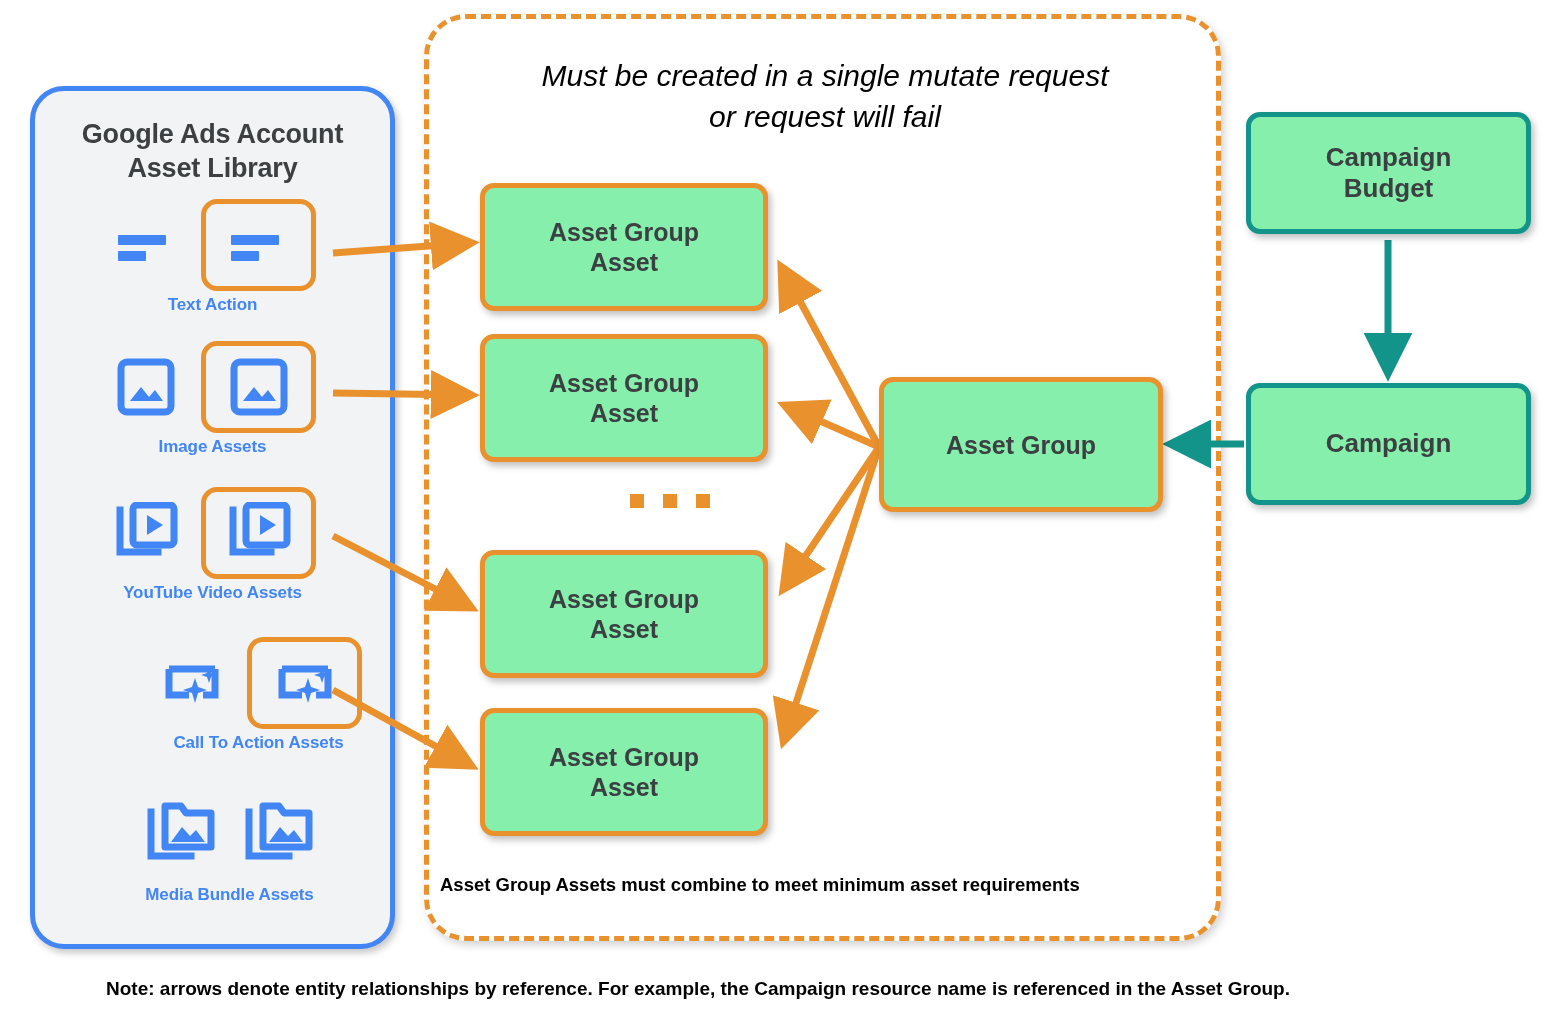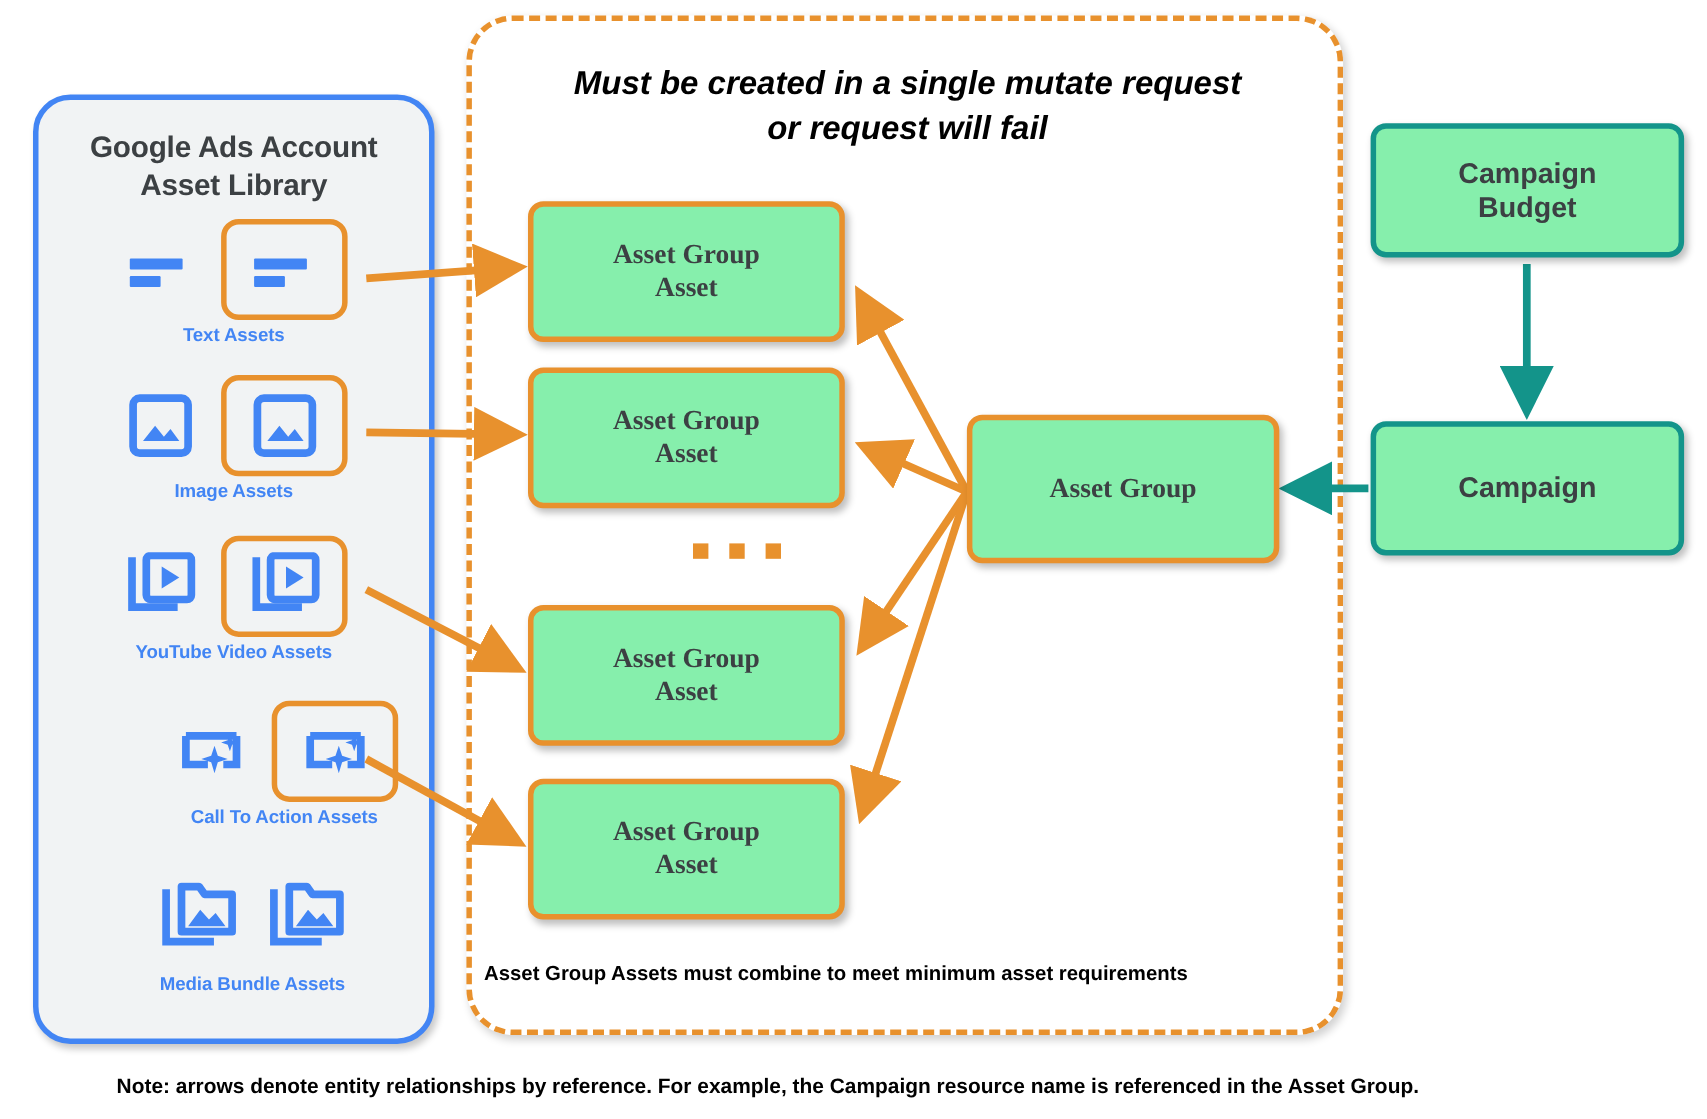--- a/index.html
+++ b/index.html
@@ -108,21 +108,21 @@
     box-shadow: 3px 4px 8px rgba(0,0,0,0.18);
     z-index: 1;
   }
   .mutate-title {
     position: absolute;
     left: 460px;
     top: 56px;
     width: 730px;
     text-align: center;
     font-size: 30px;
-    font-weight: bold;
+    font-weight: normal;
     font-style: italic;
     color: #000000;
     line-height: 1.36;
     z-index: 4;
   }
   .mutate-footnote {
     position: absolute;
     left: 440px;
     top: 874px;
     width: 770px;
@@ -142,21 +142,21 @@
     display: flex;
     align-items: center;
     justify-content: center;
     text-align: center;
     color: #3c4043;
     font-weight: bold;
     box-shadow: 3px 4px 7px rgba(0,0,0,0.25);
     z-index: 5;
     line-height: 1.2;
   }
-  .node.orange { border: 5px solid #e8912d; font-family: Liberation Serif, serif; }
+  .node.orange { border: 5px solid #e8912d; }
   .node.teal   { border: 5px solid #13948a; }
 
   .aga-node { width: 288px; height: 128px; font-size: 25px; }
   .ag-node  { width: 284px; height: 135px; font-size: 25px; }
   .camp-node{ width: 285px; height: 122px; font-size: 26px; }
 
   
   .ellipsis {
     position: absolute;
     z-index: 4;
@@ -228,21 +228,21 @@
             <rect x="2" y="28" width="28" height="10" rx="1" fill="#4285f4"></rect>
           </svg>
         </div>
         <div class="icon-wrap highlighted">
           <svg width="60" height="44" viewBox="0 0 60 44">
             <rect x="2" y="12" width="48" height="10" rx="1" fill="#4285f4"></rect>
             <rect x="2" y="28" width="28" height="10" rx="1" fill="#4285f4"></rect>
           </svg>
         </div>
       </div>
-      <div class="asset-caption">Text Assets</div>
+      <div class="asset-caption">Text Action</div>
     </div>
 
     <div class="asset-row" style="top:250px;">
       <div class="asset-icons">
         <div class="icon-wrap">
           <svg width="58" height="58" viewBox="0 0 58 58">
             <rect x="4" y="4" width="50" height="50" rx="6" fill="none" stroke="#4285f4" stroke-width="7"></rect>
             <path d="M13 43 L24 29 L32 39 L38 32 L46 43 Z" fill="#4285f4"></path>
           </svg>
         </div>

